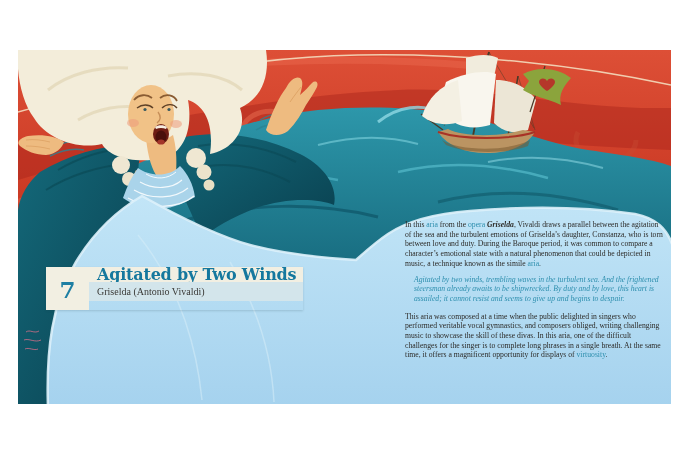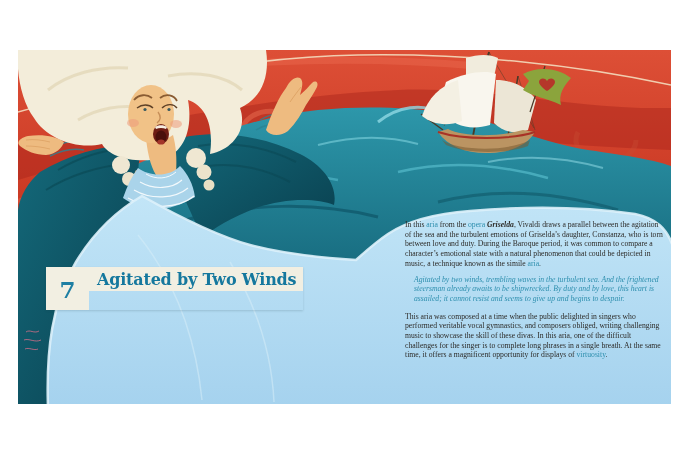--- a/index.html
+++ b/index.html
@@ -8,21 +8,21 @@
   .illustration{position:absolute;left:18px;top:50px;width:653px;height:354px;overflow:hidden;}
   .illustration svg{position:absolute;left:0;top:0;display:block;}
 
   
   .chapter-block{position:absolute;left:46px;top:267px;width:257px;height:43px;display:flex;
                  box-shadow:0 1px 2px rgba(30,60,70,.18);}
   .chapter-number{width:43px;background:#f2efe2;color:#1e7fa3;font-family:"DejaVu Serif",serif;
                   font-weight:bold;font-size:23px;display:flex;align-items:center;justify-content:center;
                   line-height:1;padding-top:2px;box-sizing:border-box;}
   .chapter-text{flex:1;display:flex;flex-direction:column;}
-  .chapter-title{margin:0;background:#f2efe2;height:24px;font-family:"DejaVu Serif",serif;
+  .chapter-title{margin:0;background:#f2efe2;height:15px;font-family:"DejaVu Serif",serif;
                  font-weight:bold;font-size:16px;letter-spacing:-.2px;color:#15789e;
                  display:flex;align-items:center;padding-left:8px;white-space:nowrap;}
   .chapter-subtitle{background:#d3e5eb;height:19px;font-size:10px;color:#3a3936;
                     display:flex;align-items:center;padding-left:8px;white-space:nowrap;}
 
   
   .article{position:absolute;left:405px;top:220px;width:264px;color:#2d2b28;
            font-size:7.7px;line-height:9.7px;text-align:left;}
   .article p{margin:0 4px 6px 0;}
   .article p.quote{margin:0 2px 8px 9px;font-style:italic;color:#2e8fae;}
@@ -157,20 +157,21 @@
       <g opacity=".75">
         <path d="M8,282 c4,-3 8,2 13,-1 m-15,9 c5,-2 11,3 17,0 m-16,9 c4,-2 9,2 13,0" stroke="#e0708a" stroke-width="1" fill="none"></path>
       </g>
     </svg>
   </div>
 
   <div class="chapter-block">
     <div class="chapter-number">7</div>
     <div class="chapter-text">
       <h1 class="chapter-title">Agitated by Two Winds</h1>
+      <div class="chapter-subtitle">Griselda (Antonio Vivaldi)</div>
     </div>
   </div>
 
   <div class="article" id="article">
       <p class="body-para"><span>In this </span><span class="link">aria</span><span> from the </span><span class="link">opera</span><span> </span><span class="em">Griselda</span><span>, Vivaldi draws a parallel between the agitation of the sea and the turbulent emotions of Griselda’s daughter, Constanza, who is torn between love and duty. During the Baroque period, it was common to compare a character’s emotional state with a natural phenomenon that could be depicted in music, a technique known as the simile </span><span class="link">aria</span><span>.</span></p>
       <p class="quote"><span>Agitated by two winds, trembling waves in the turbulent sea. And the frightened steersman already awaits to be shipwrecked. By duty and by love, this heart is assailed; it cannot resist and seems to give up and begins to despair.</span></p>
       <p class="body-para"><span>This aria was composed at a time when the public delighted in singers who performed veritable vocal gymnastics, and composers obliged, writing challenging music to showcase the skill of these divas. In this aria, one of the difficult challenges for the singer is to complete long phrases in a single breath. At the same time, it offers a magnificent opportunity for displays of </span><span class="link">virtuosity</span><span>.</span></p>
     </div>
 </div>
 

